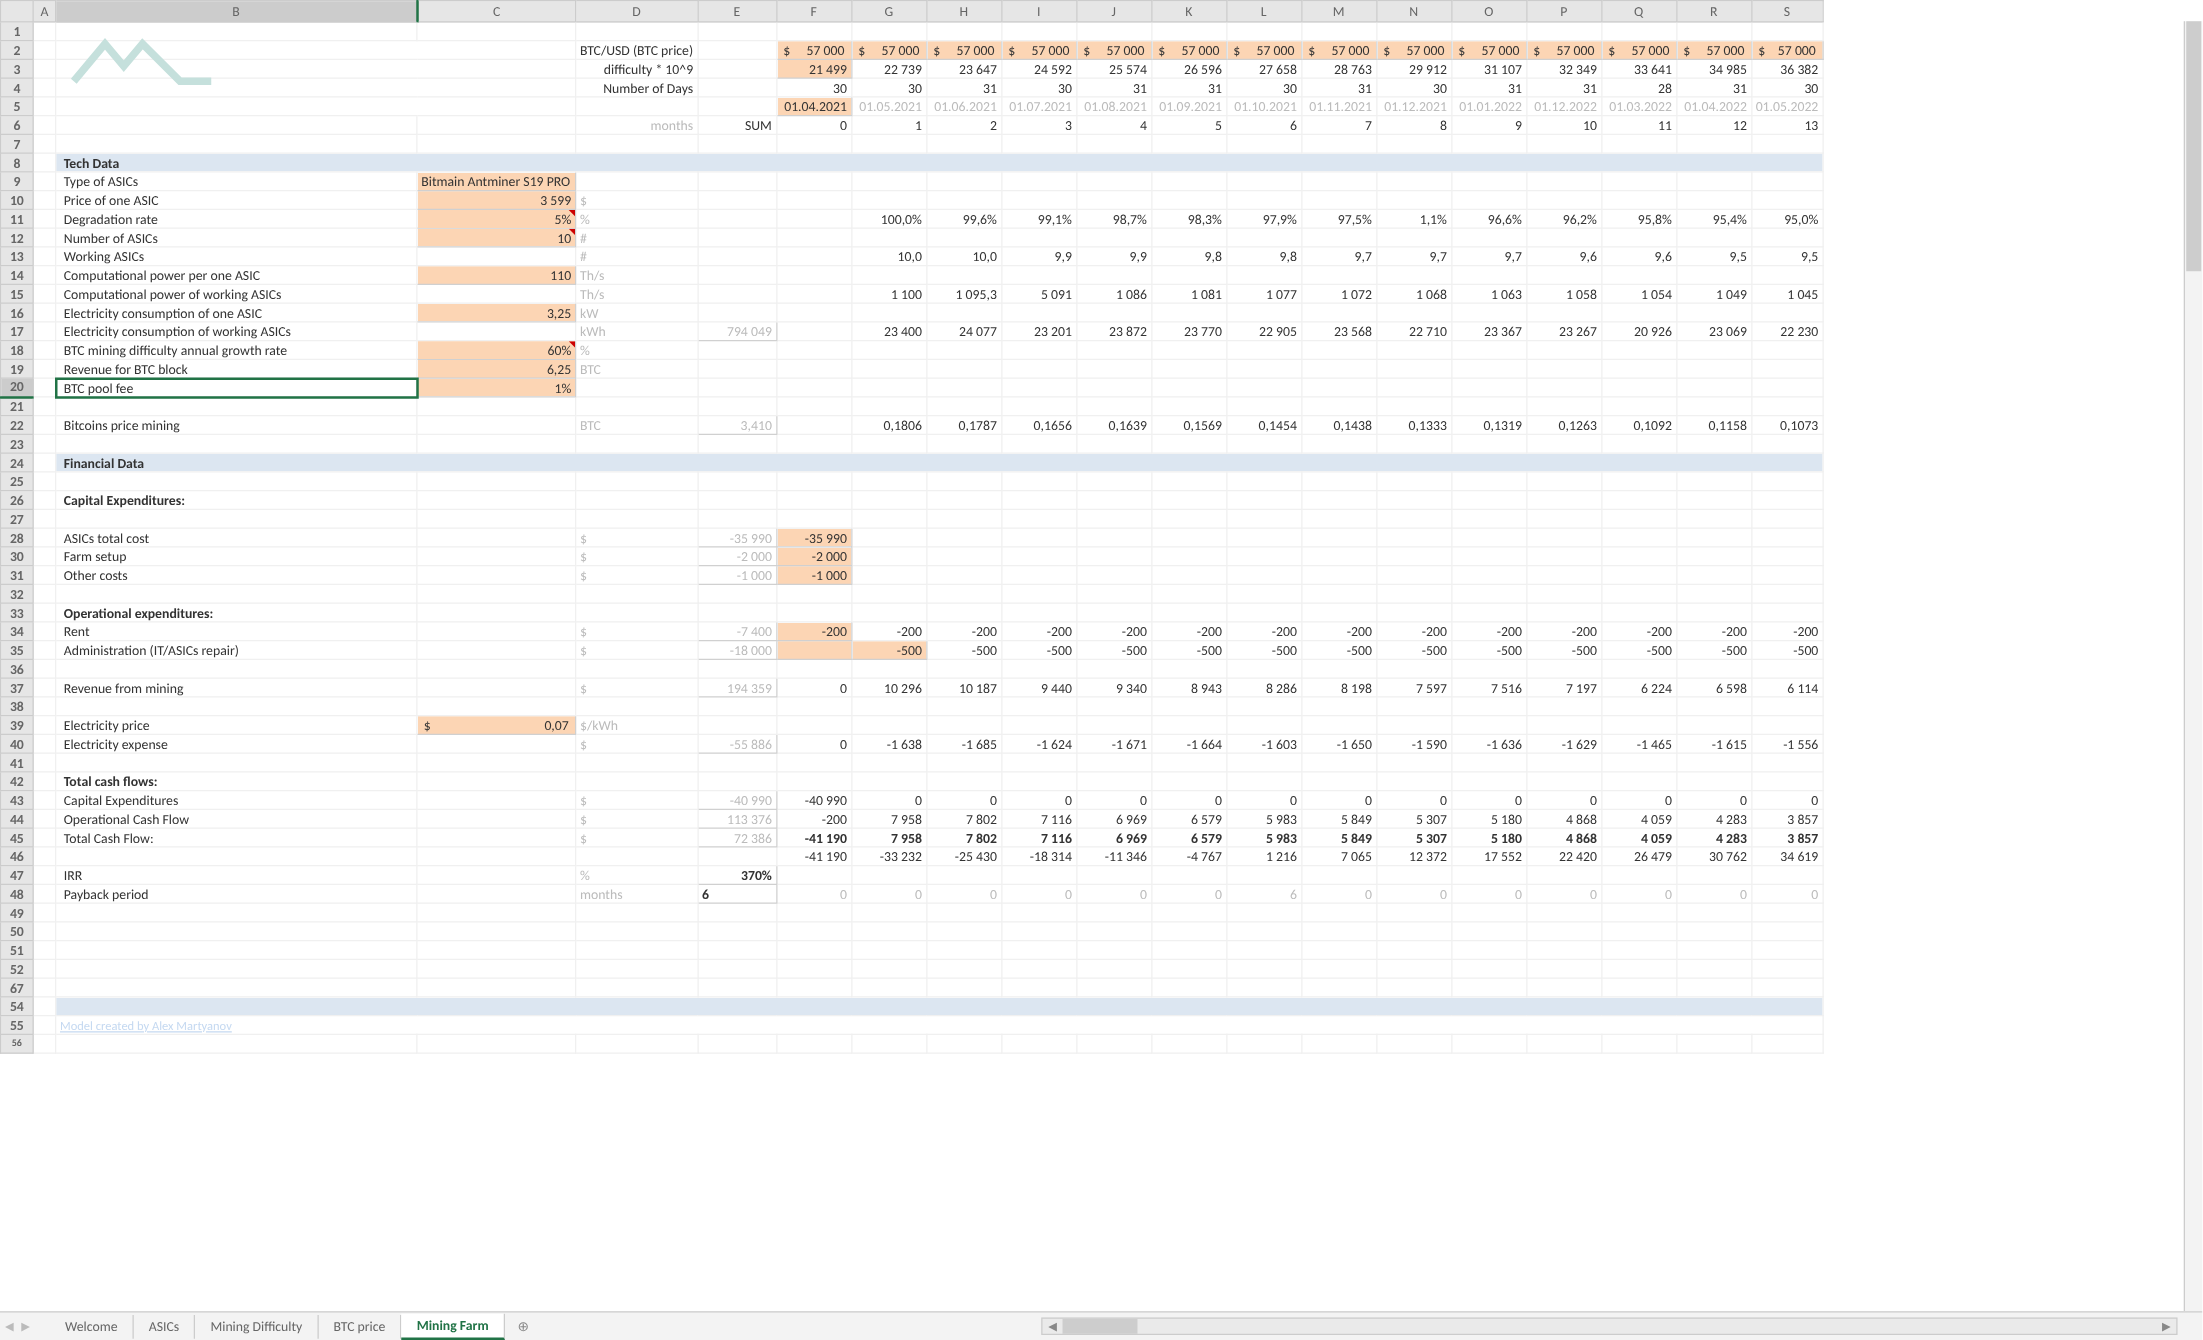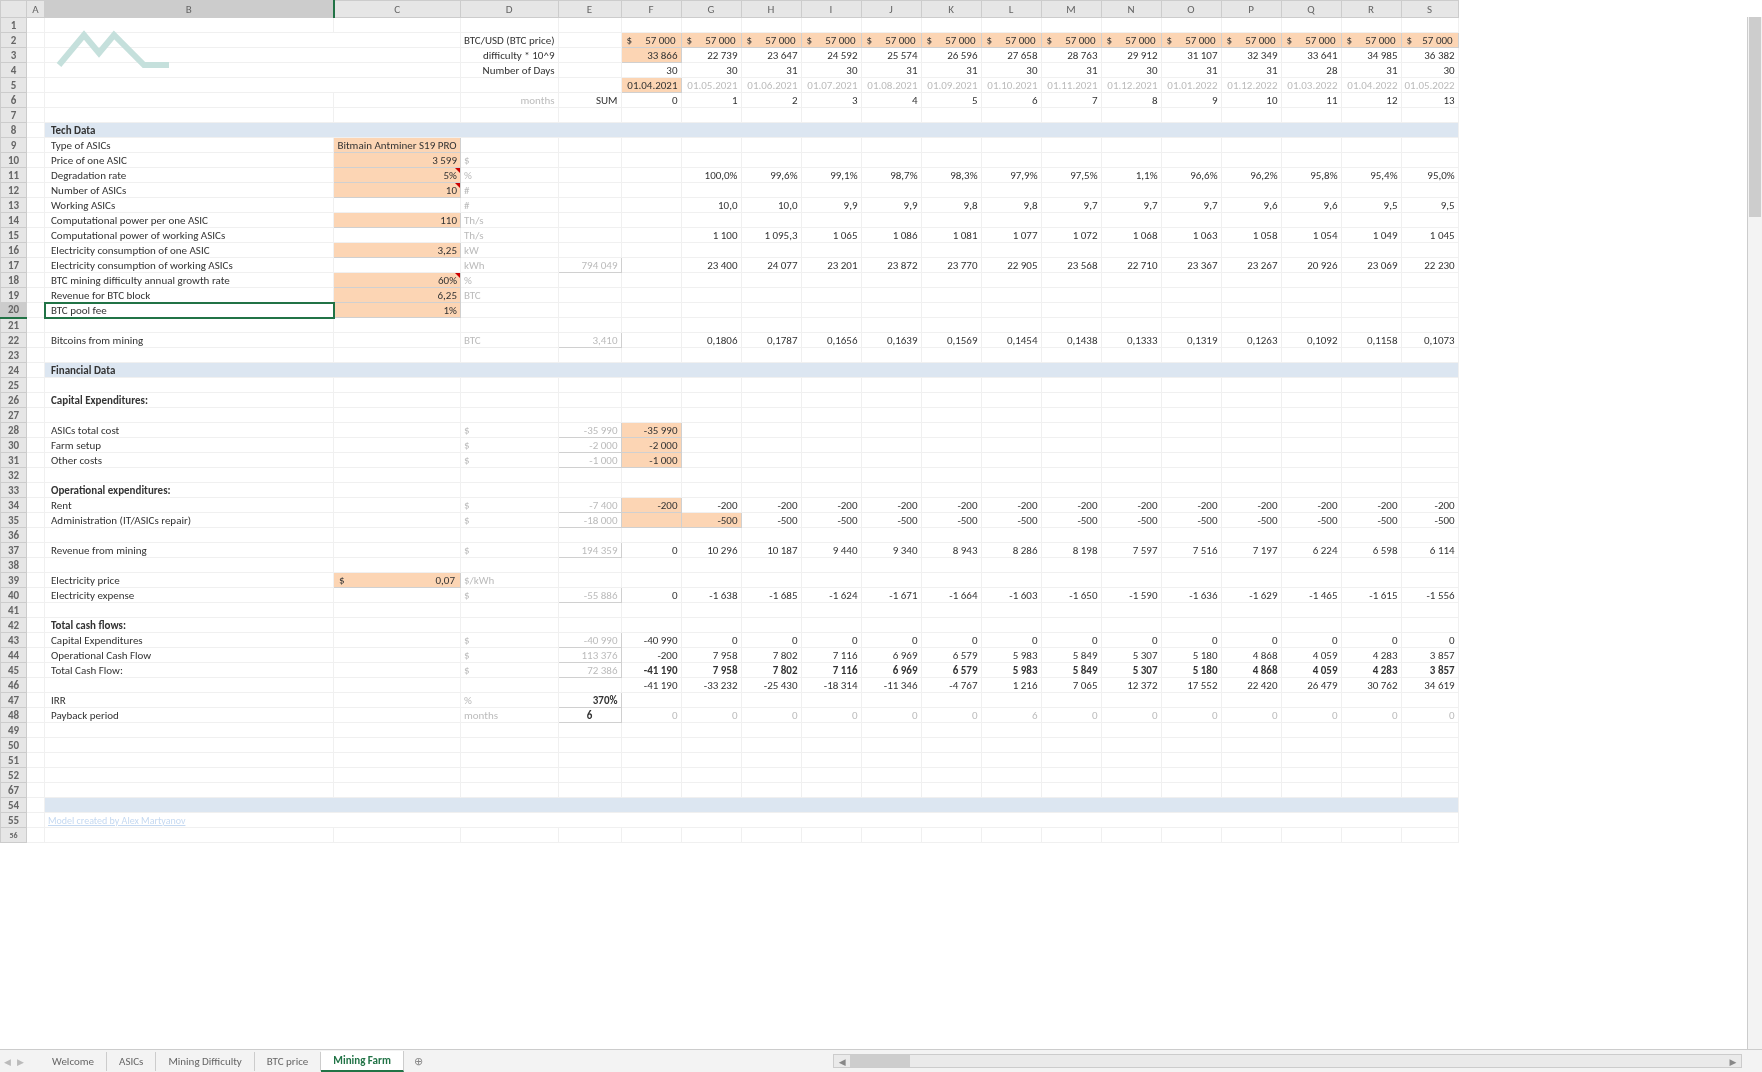--- a/index.html
+++ b/index.html
@@ -9,21 +9,21 @@
   .grid { border-collapse: collapse; table-layout: fixed; }
   .col-hdr { background: #e6e6e6; border: 1px solid #ccc; text-align: center; color: #666; font-weight: normal; height: 17px; }
   .row-hdr { background: #e6e6e6; border: 1px solid #ccc; text-align: center; color: #666; width: 26px; height: 15px; }
   .row-hdr.sel { background: #ccc; border-bottom: 2px solid #217346; }
   .col-hdr.sel { background: #ccc; border-right: 2px solid #217346; }
   td { border: 1px solid #f0f0f0; height: 15px; padding: 0 3px; white-space: nowrap; overflow: hidden; }
   td.orange { background: #fcd5b4; border: 1px solid #d0d0d0; }
   td.lightblue { background: #dce6f1; }
   td.boxed { border: 1px solid #d0d0d0; }
   td.right { text-align: right; }
-  td.center { text-align: center; }
+  td.center { }
   td.grey { color: #bbb; }
   td.bold { font-weight: bold; }
   td.indent { padding-left: 6px; margin-left: 20px; }
   td.selcell { outline: 2px solid #217346; outline-offset: -1px; }
   td.nobord { border-right: none; }
   td.nobordl { border-left: none; }
   td.red-tri { position: relative; }
   td.red-tri::before { content:''; position:absolute; top:0; right:0; width:0; height:0; border-top:5px solid #c00; border-left:5px solid transparent; }
   .logo-svg { width: 120px; height: 45px; }
   .tabs { display: flex; align-items: center; height: 23px; background: #f3f3f3; border-top: 1px solid #ccc; padding-left: 40px; }
@@ -210,21 +210,21 @@
               </div>
             </td>
           </tr>
           <tr>
             <th class="row-hdr ">3</th>
             <td class=""></td>
             <td class="nobord"></td>
             <td class="nobordl"></td>
             <td class="right">difficulty * 10^9</td>
             <td class=""></td>
-            <td class="orange right">33 866</td>
+            <td class="orange right">21 499</td>
             <td class=" right">22 739</td>
             <td class=" right">23 647</td>
             <td class=" right">24 592</td>
             <td class=" right">25 574</td>
             <td class=" right">26 596</td>
             <td class=" right">27 658</td>
             <td class=" right">28 763</td>
             <td class=" right">29 912</td>
             <td class=" right">31 107</td>
             <td class=" right">32 349</td>
@@ -460,21 +460,21 @@
           <tr>
             <th class="row-hdr ">15</th>
             <td class=""></td>
             <td class="indent">Computational power of working ASICs</td>
             <td class=""></td>
             <td class="grey">Th/s</td>
             <td class=""></td>
             <td class=""></td>
             <td class=" right">1 100</td>
             <td class=" right">1 095,3</td>
-            <td class=" right">1 065</td>
+            <td class=" right">5 091</td>
             <td class=" right">1 086</td>
             <td class=" right">1 081</td>
             <td class=" right">1 077</td>
             <td class=" right">1 072</td>
             <td class=" right">1 068</td>
             <td class=" right">1 063</td>
             <td class=" right">1 058</td>
             <td class=" right">1 054</td>
             <td class=" right">1 049</td>
             <td class=" right">1 045</td>
@@ -607,21 +607,21 @@
             <td class=""></td>
             <td class=""></td>
             <td class=""></td>
             <td class=""></td>
             <td class=""></td>
             <td class=""></td>
           </tr>
           <tr>
             <th class="row-hdr ">22</th>
             <td class=""></td>
-            <td class="indent">Bitcoins from mining</td>
+            <td class="indent">Bitcoins price mining</td>
             <td class=""></td>
             <td class="grey">BTC</td>
             <td class="boxed right grey">3,410</td>
             <td class=""></td>
             <td class=" right">0,1806</td>
             <td class=" right">0,1787</td>
             <td class=" right">0,1656</td>
             <td class=" right">0,1639</td>
             <td class=" right">0,1569</td>
             <td class=" right">0,1454</td>

